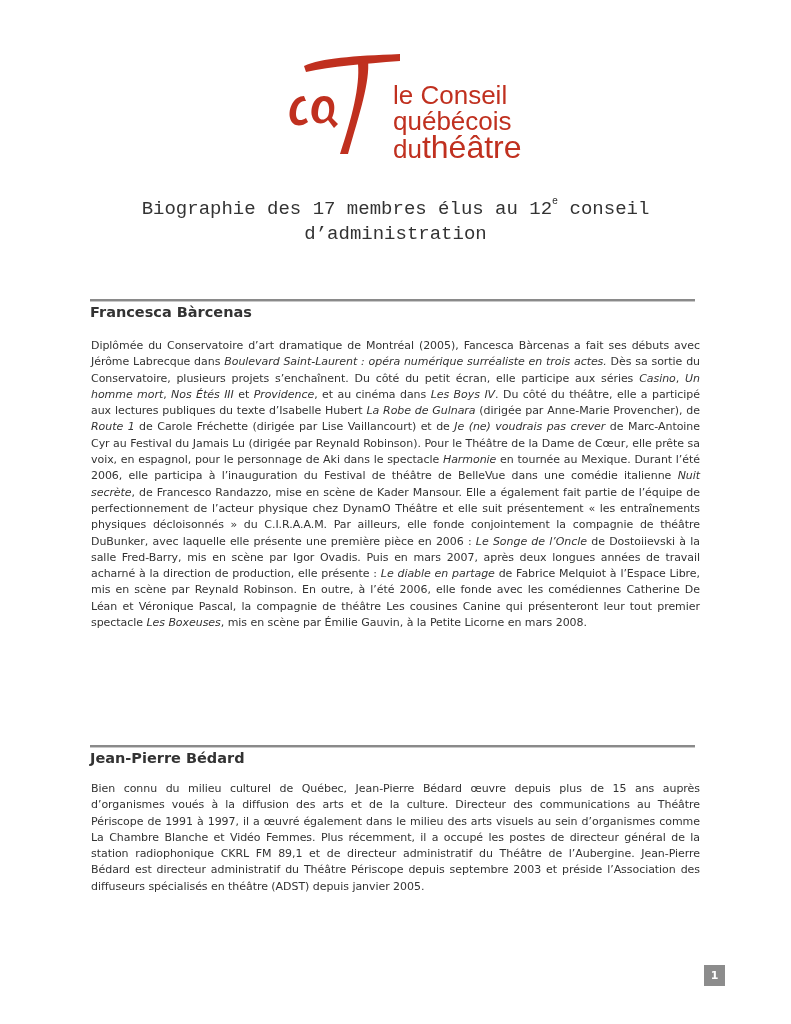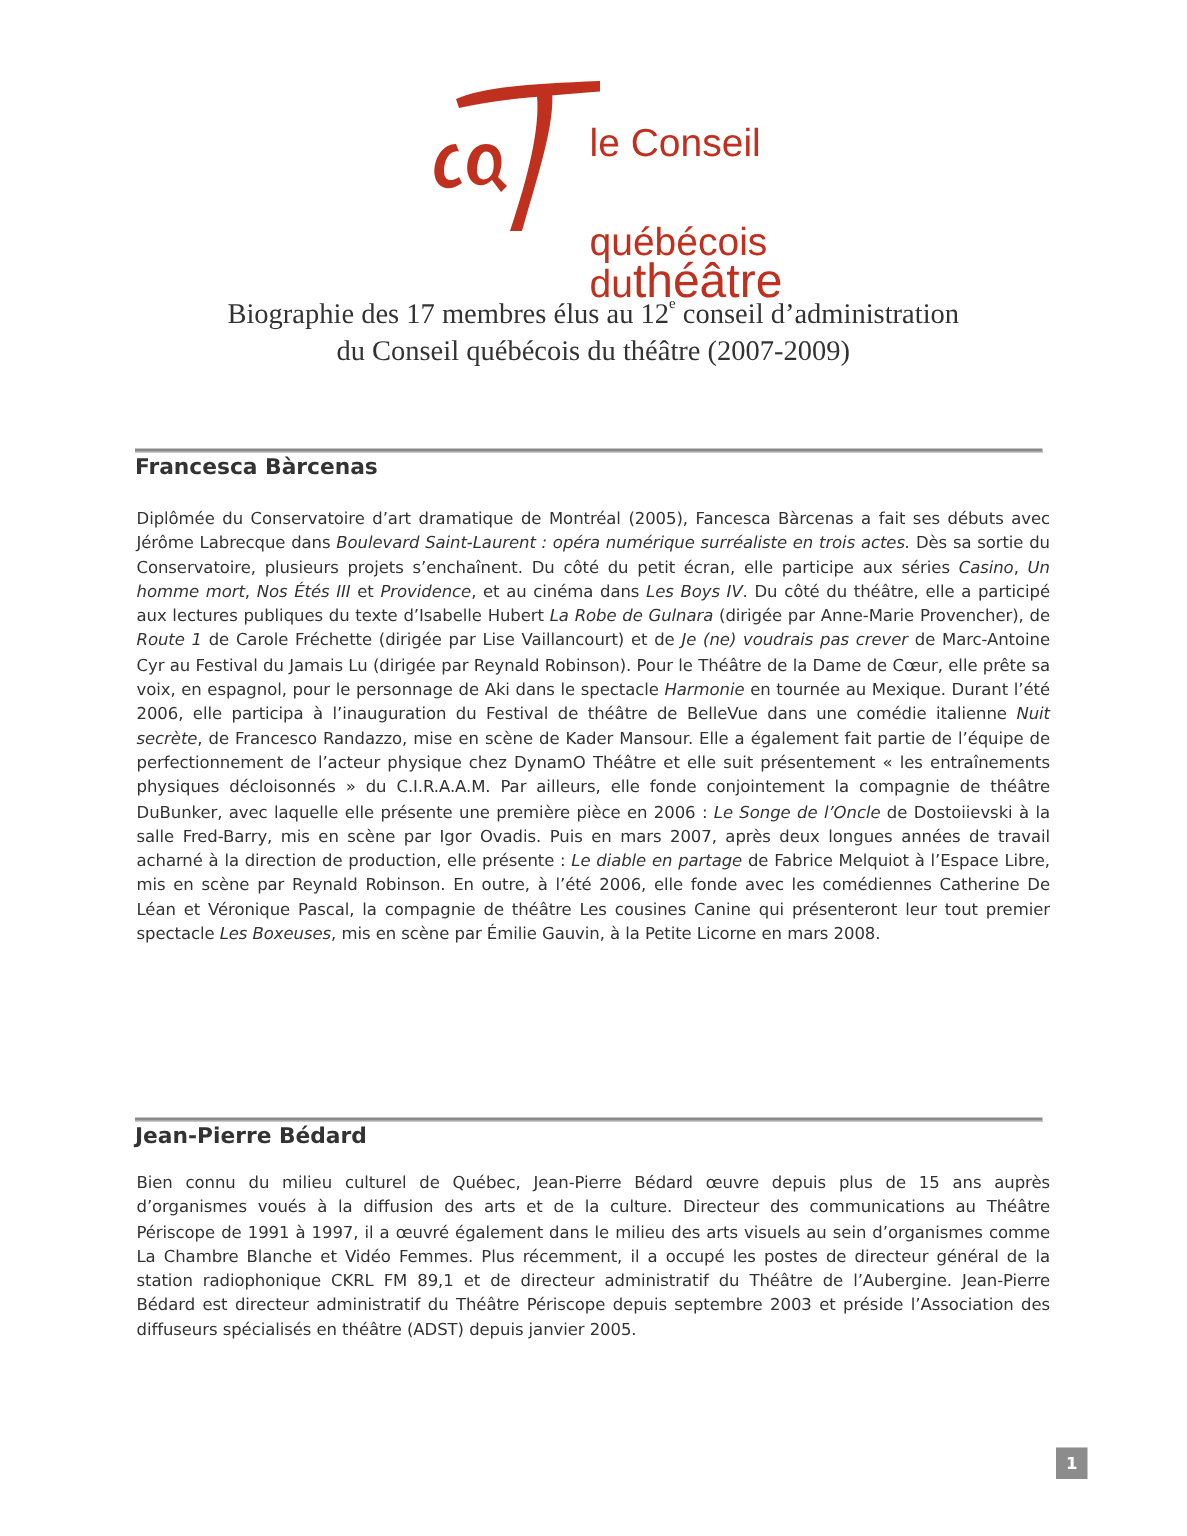--- a/index.html
+++ b/index.html
@@ -4,25 +4,25 @@
 <style>
   html, body { margin: 0; padding: 0; background: #ffffff; }
   body { width: 791px; height: 1024px; position: relative; overflow: hidden;
          font-family: "DejaVu Sans", sans-serif; color: #333333; }
   .logo { position: absolute; left: 282px; top: 52px; width: 240px; height: 110px; }
   .logo-mark { position: absolute; left: 0; top: 0; width: 120px; height: 110px; }
   .logo-text { position: absolute; left: 111px; top: 30px; color: #c0301f;
                font-family: "Liberation Sans", sans-serif; line-height: 26px; }
   .logo-text div { white-space: nowrap; }
   .logo-text .l1 { font-size: 26px; }
-  .logo-text .l2 { font-size: 26px; margin-top: 40px; }
+  .logo-text .l2 { font-size: 26px; }
   .logo-text .l3 { font-size: 26px; text-align: center; }
   .logo-text .l3 .big { font-size: 32px; }
   .title { position: absolute; left: 60px; width: 671px; top: 197px; text-align: center;
-           font-size: 19px; line-height: 25px; color: #333; font-family: Liberation Serif, serif; }
+           font-size: 19px; line-height: 25px; color: #333; font-family: Liberation Mono, monospace; }
   .title sup { font-size: 10px; vertical-align: 10px; line-height: 0; }
   .rule { position: absolute; left: 90px; width: 605px; height: 2px; background: #8a8a8a;
           border-bottom: 1px solid #c9c9c9; }
   .name { position: absolute; left: 90px; width: 605px; 
           font-weight: bold; font-size: 14.5px; color: #333; }
   .bio { position: absolute; left: 91px; width: 609px; font-size: 11px; line-height: 16.3px;
          text-align: justify; color: #333; margin: 0; letter-spacing: -0.05px; }
   .bio i { font-style: italic; }
   .pagenum { position: absolute; left: 704px; top: 965px; width: 21px; height: 21px;
              background: #8c8c8c; color: #fff; font-weight: bold; font-size: 11px;
@@ -44,21 +44,20 @@
   </svg>
   <div class="logo-text">
     <div class="l1">le Conseil</div>
     <div class="l2">québécois</div>
     <div class="l3"><span>du</span><span class="big">théâtre</span></div>
   </div>
 </div>
 
 <div class="title">
   <div><span>Biographie des 17 membres élus au 12</span><sup>e</sup><span> conseil d’administration</span></div>
-  <div>du Conseil québécois du théâtre (2007-2009)</div>
 </div>
 
 <div class="rule" style="top:299px;"></div>
 <div class="name" style="top:304px;">Francesca Bàrcenas</div>
 <p class="bio" style="top:338px;"><span>Diplômée du Conservatoire d’art dramatique de Montréal (2005), Fancesca Bàrcenas a fait ses débuts avec Jérôme Labrecque dans </span><i>Boulevard Saint-Laurent : opéra numérique surréaliste en trois actes.</i><span> Dès sa sortie du Conservatoire, plusieurs projets s’enchaînent. Du côté du petit écran, elle participe aux séries </span><i>Casino</i><span>, </span><i>Un homme mort</i><span>, </span><i>Nos Étés III</i><span> et </span><i>Providence</i><span>, et au cinéma dans </span><i>Les Boys IV</i><span>. Du côté du théâtre, elle a participé aux lectures publiques du texte d’Isabelle Hubert </span><i>La Robe de Gulnara</i><span> (dirigée par Anne-Marie Provencher), de </span><i>Route 1</i><span> de Carole Fréchette (dirigée par Lise Vaillancourt) et de </span><i>Je (ne) voudrais pas crever</i><span> de Marc-Antoine Cyr au Festival du Jamais Lu (dirigée par Reynald Robinson). Pour le Théâtre de la Dame de Cœur, elle prête sa voix, en espagnol, pour le personnage de Aki dans le spectacle </span><i>Harmonie</i><span> en tournée au Mexique. Durant l’été 2006, elle participa à l’inauguration du Festival de théâtre de BelleVue dans une comédie italienne </span><i>Nuit secrète</i><span>, de Francesco Randazzo, mise en scène de Kader Mansour. Elle a également fait partie de l’équipe de perfectionnement de l’acteur physique chez DynamO Théâtre et elle suit présentement « les entraînements physiques décloisonnés » du C.I.R.A.A.M.  Par ailleurs, elle fonde conjointement la compagnie de théâtre DuBunker, avec laquelle elle présente une première pièce en 2006 : </span><i>Le Songe de l’Oncle</i><span> de Dostoiievski à la salle Fred-Barry, mis en scène par Igor Ovadis. Puis en mars 2007, après deux longues années de travail acharné à la direction de production, elle présente : </span><i>Le diable en partage</i><span> de Fabrice Melquiot à l’Espace Libre, mis en scène par Reynald Robinson. En outre, à l’été 2006, elle fonde avec les comédiennes Catherine De Léan et Véronique Pascal, la compagnie de théâtre Les cousines Canine qui présenteront leur tout premier spectacle </span><i>Les Boxeuses</i><span>, mis en scène par Émilie Gauvin, à la Petite Licorne en mars 2008.</span></p>
 
 <div class="rule" style="top:745px;"></div>
 <div class="name" style="top:750px;">Jean-Pierre Bédard</div>
 <p class="bio" style="top:781px;"><span>Bien connu du milieu culturel de Québec, Jean-Pierre Bédard œuvre depuis plus de 15 ans auprès d’organismes voués à la diffusion des arts et de la culture. Directeur des communications au Théâtre Périscope de 1991 à 1997, il a œuvré également dans le milieu des arts visuels au sein d’organismes comme La Chambre Blanche et Vidéo Femmes. Plus récemment, il a occupé les postes de directeur général de la station radiophonique CKRL FM 89,1 et de directeur administratif du Théâtre de l’Aubergine. Jean-Pierre Bédard est directeur administratif du Théâtre Périscope depuis septembre 2003 et préside l’Association des diffuseurs spécialisés en théâtre (ADST) depuis janvier 2005.</span></p>
 

